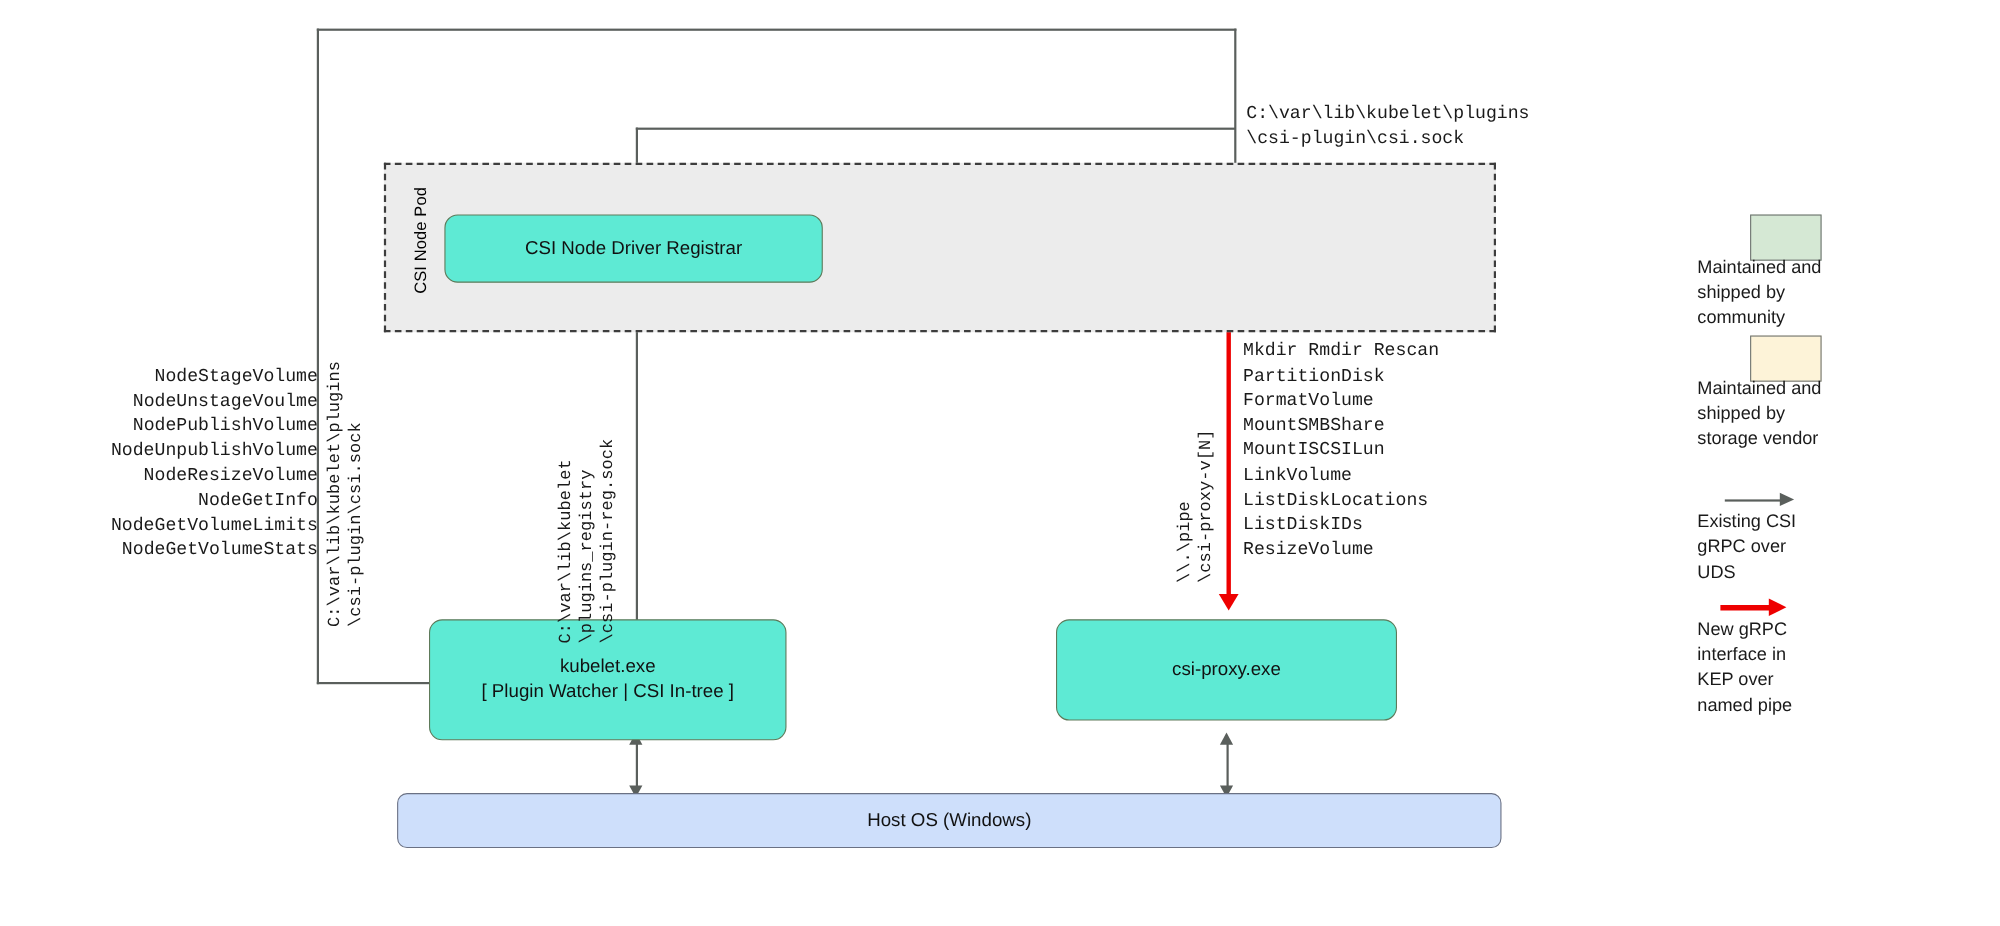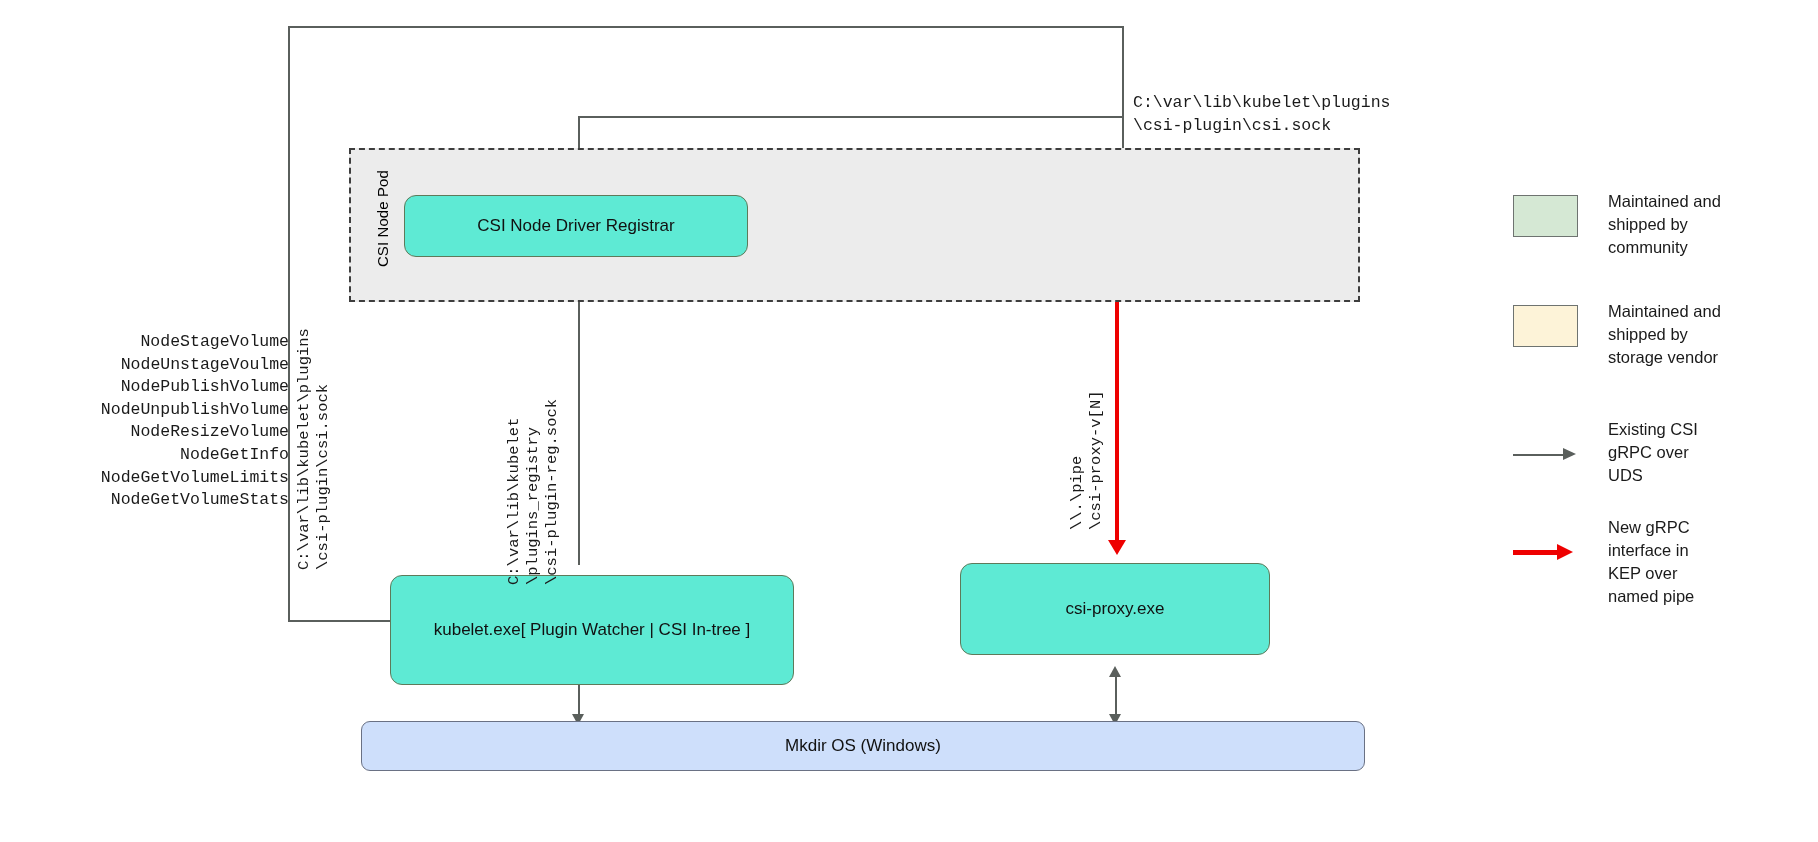--- a/index.html
+++ b/index.html
@@ -108,21 +108,21 @@
     border-bottom: 0;
     background-repeat: repeat-x;
     background-position: 0 100%;
     background-size: 5px 3px;
     background-image: linear-gradient(45deg, transparent 45%, #ff2b2b 45%, #ff2b2b 55%, transparent 55%);
     padding-bottom: 3px;
   }
 
   
   .legend { position: absolute; }
-  .legend-row { position: absolute; display: flex; align-items: flex-start; }
+  .legend-row { position: absolute; display: flex; align-items: flex-end; flex-direction: column; }
   .swatch {
     width: 65px; height: 42px;
     border: 1.6px solid #6e7370;
     box-sizing: border-box;
     flex: none;
   }
   .swatch.green { background: #d5e8d4; }
   .swatch.yellow { background: #fdf3d8; }
   .legend-text {
     font-size: 16.5px;
@@ -179,31 +179,31 @@
 
   <div class="pod" style="left:349px; top:148px; width:1011px; height:154px;">
   </div>
   <div class="pod-label" style="left:374px; top:170px;">CSI Node Pod</div>
 
   <div class="node-box green" style="left:404px; top:195px; width:344px; height:62px;">
     <span>CSI Node Driver Registrar</span>
   </div>
 
 
-  <div class="node-box green" style="left:390px; top:563px; width:404px; height:110px; margin-top:12px;">
+  <div class="node-box green" style="left:390px; top:563px; width:325px; height:110px; flex-direction:column;">
     <span>kubelet.exe</span>
     <span>[ Plugin Watcher | CSI In-tree ]</span>
   </div>
 
   <div class="node-box green" style="left:960px; top:563px; width:310px; height:92px;">
     <span>csi-proxy.exe</span>
   </div>
 
   <div class="node-box blue" style="left:361px; top:721px; width:1004px; height:50px; border-radius:9px;">
-    <span>Mkdir OS (Windows)</span>
+    <span>Host OS (Windows)</span>
   </div>
 
 
   <div class="codeblock" style="left:1133px; top:92px;">C:\var\lib\kubelet\plugins
 \csi-plugin\csi.sock</div>
 
   <div class="codeblock right" style="left:0px; top:331px; width:272px;padding-left:17px;">NodeStageVolume
 NodeUnstageVoulme
 NodePublishVolume
 NodeUnpublishVolume
@@ -216,20 +216,29 @@
 \csi-plugin\csi.sock</div>
 
   <div class="vcode" style="left:505px; top:335px; height:250px;">C:\var\lib\kubelet
 \plugins_registry
 \csi-plugin-reg.sock</div>
 
 
   <div class="vcode" style="left:1068px; top:330px; height:200px;">\\.\pipe
 \csi-proxy-v[N]</div>
 
+  <div class="codeblock" style="left:1130px; top:308px;">Mkdir Rmdir Rescan
+PartitionDisk
+FormatVolume
+MountSMBShare
+MountISCSILun
+LinkVolume
+ListDiskLocations
+ListDiskIDs
+ResizeVolume</div>
 
   <div class="legend" style="left:1513px; top:195px; width:300px;">
 
     <div class="legend-row" style="left:0; top:0;">
       <div class="swatch green"></div>
       <div class="legend-text" style="margin-left:30px; margin-top:-5px;">Maintained and
 shipped by
 community</div>
     </div>
 

